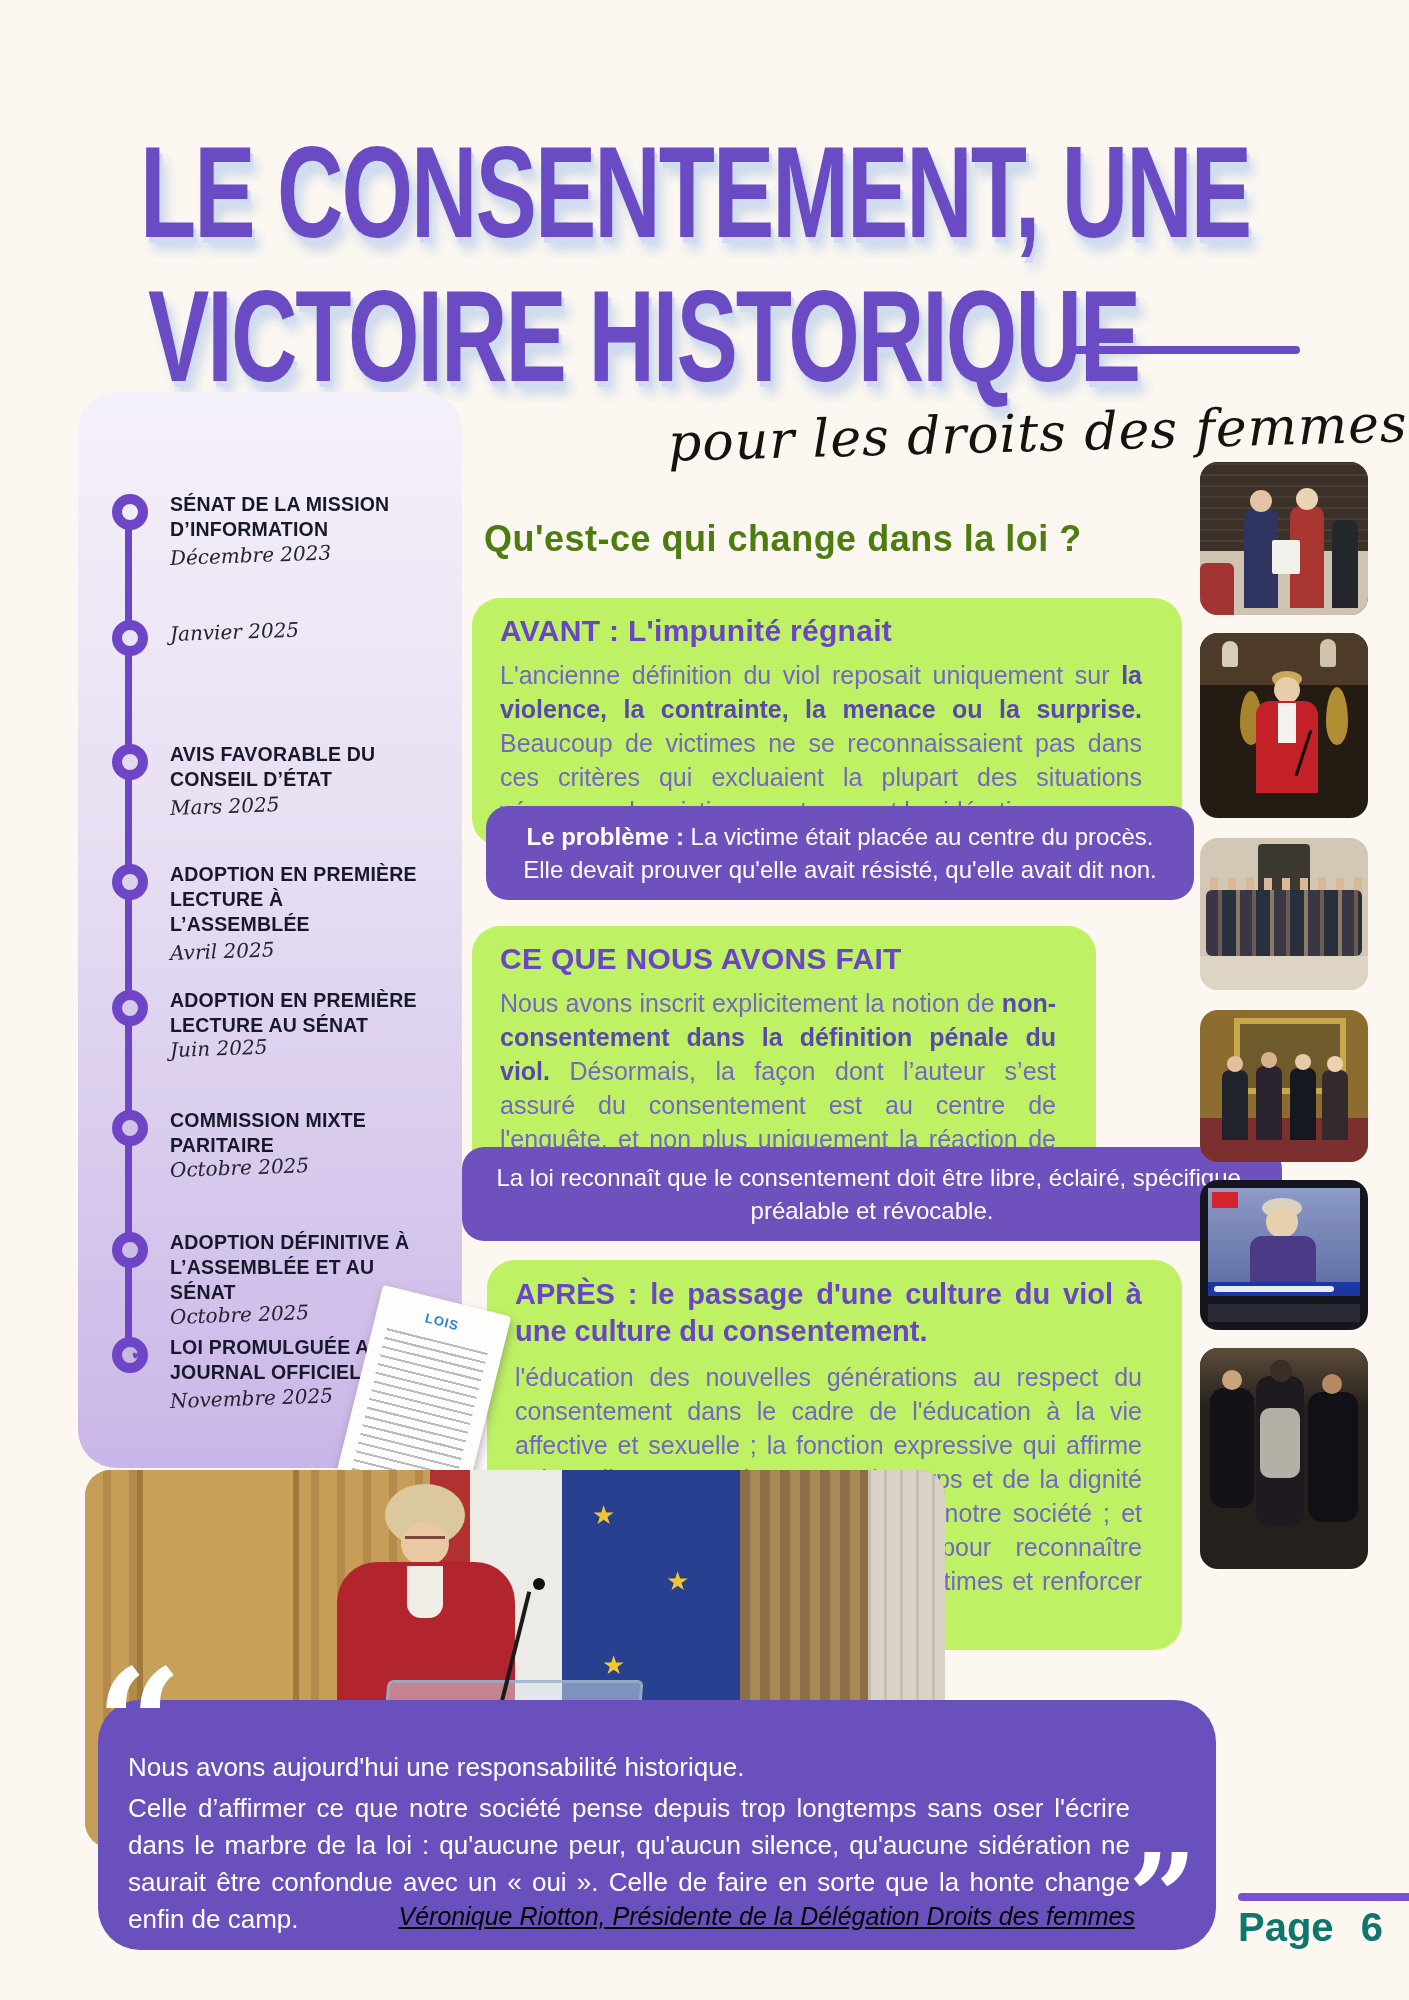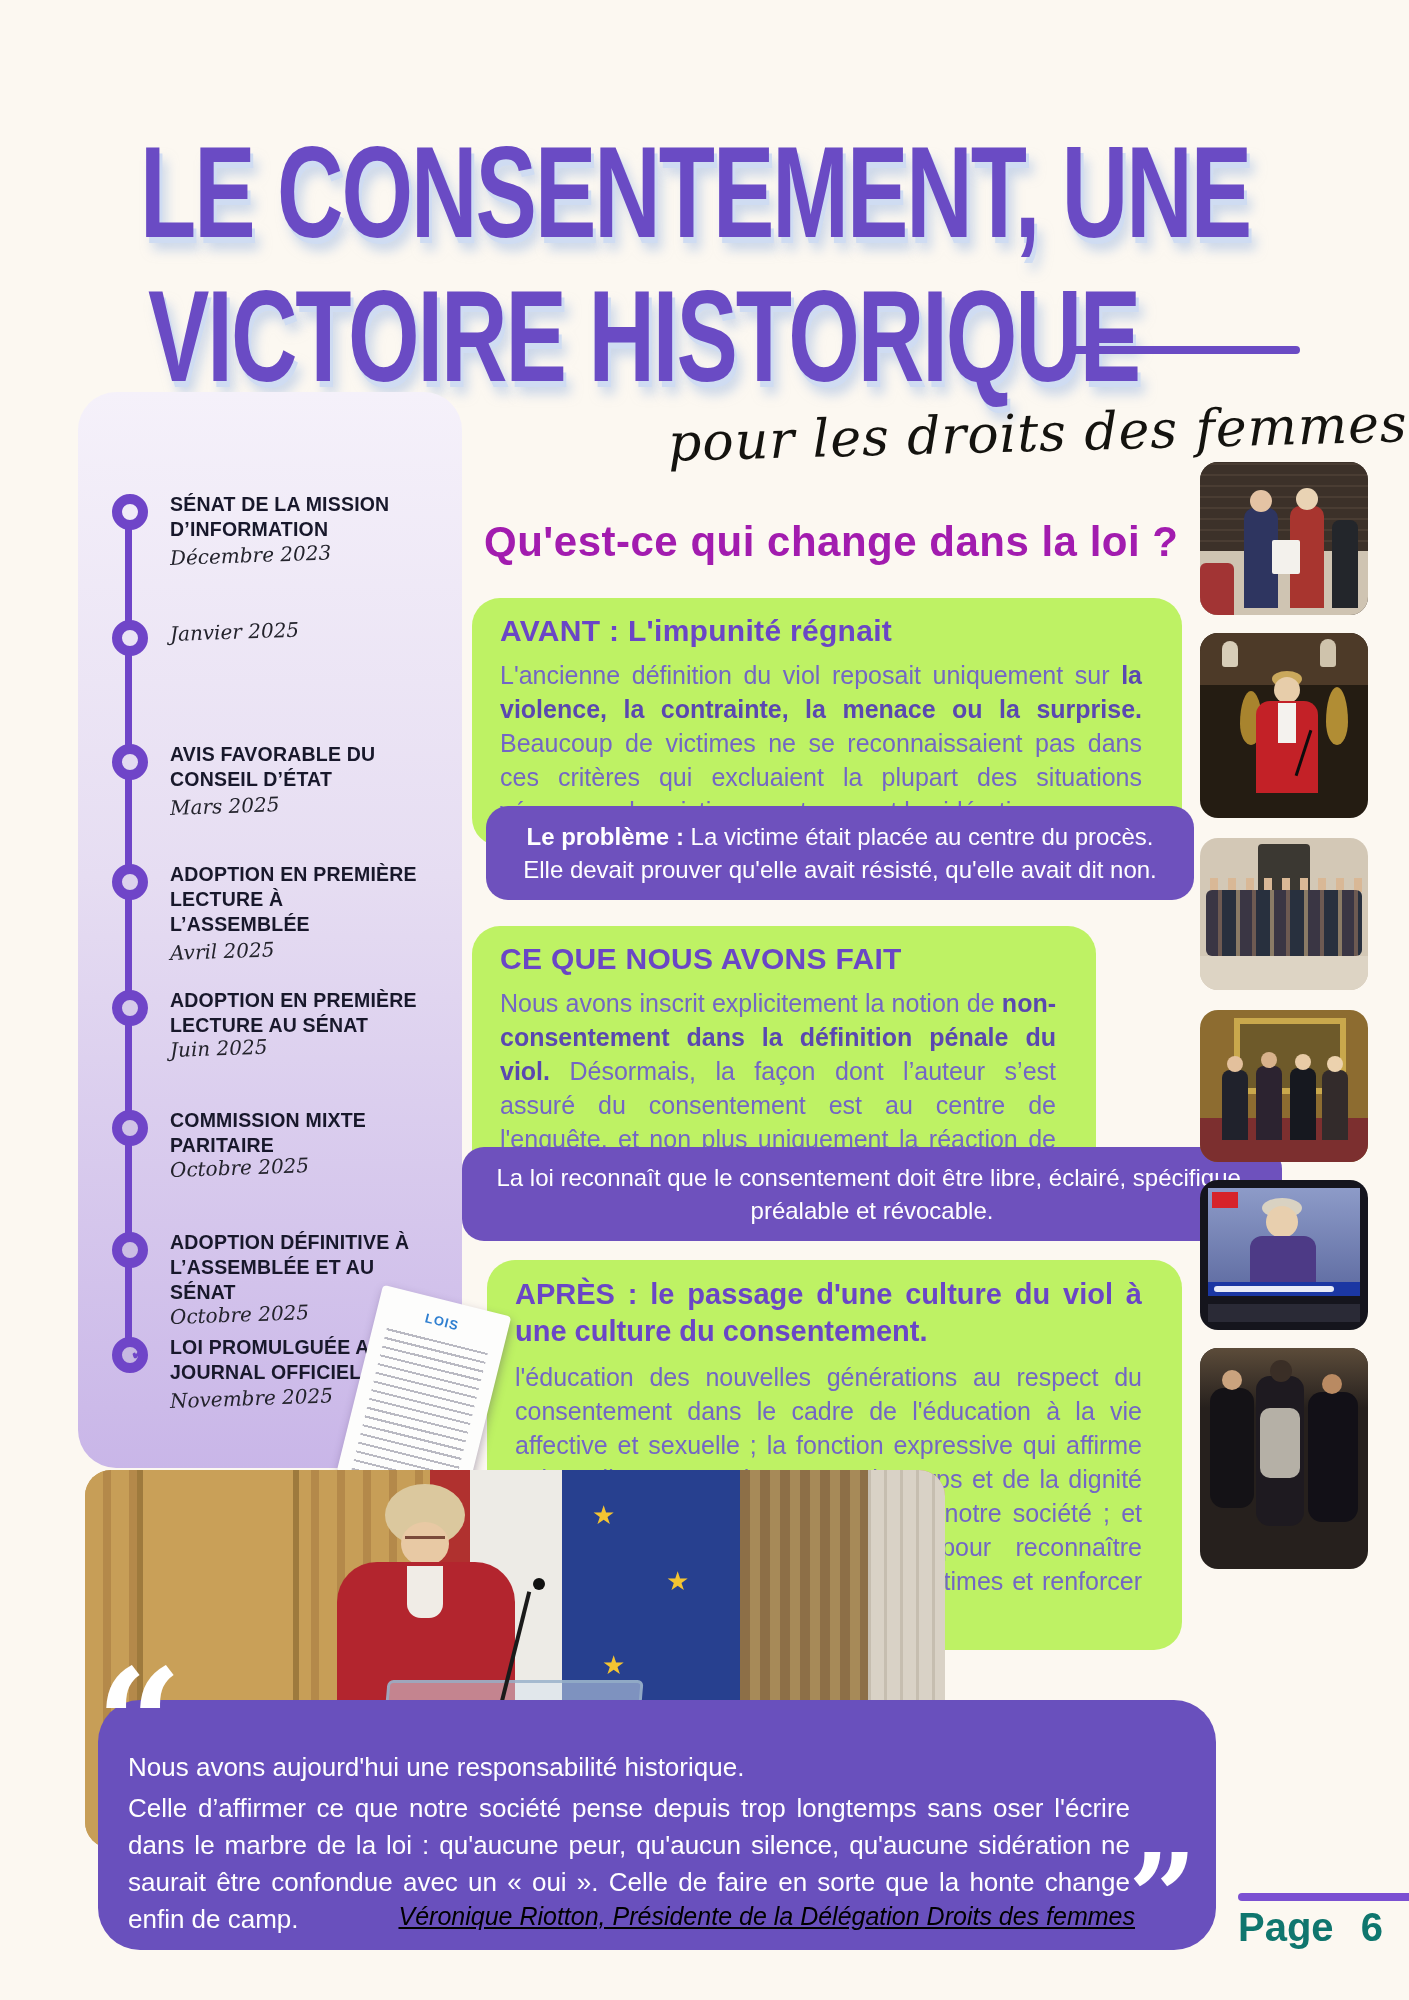--- a/index.html
+++ b/index.html
@@ -33,21 +33,21 @@
   .tl-item{position:absolute;left:112px;width:310px;height:120px;}
   .tl-ring{position:absolute;left:0;top:2px;width:36px;height:36px;border:10px solid #6f45c8;
            border-radius:50%;box-sizing:border-box;text-align:center;}
   .tl-check{position:absolute;left:-1px;top:-7px;width:36px;font-size:22px;font-weight:bold;color:#6f45c8;}
   .tl-text{position:absolute;left:58px;top:0;width:252px;}
   .tl-title{font-size:19.5px;font-weight:bold;color:#18182b;line-height:25px;white-space:pre-line;letter-spacing:.2px;}
   .tl-date{margin-top:4px;font-family:"DejaVu Serif",serif;font-style:italic;font-size:20px;
            color:#23232c;transform:rotate(-2deg);transform-origin:left;}
 
   
-  .sec-title{left:484px;top:518px;font-size:42px;font-weight:bold;color:#a21caf;letter-spacing:.5px;}
+  .sec-title{left:484px;top:518px;font-size:36px;font-weight:bold;color:#4d7c0f;letter-spacing:.5px;}
   .card{background:#bef264;border-radius:28px;padding:16px 40px 18px 28px;box-sizing:border-box;}
   .card-h{font-size:30px;font-weight:bold;color:#6a46c6;letter-spacing:.3px;}
   .card-h2{font-size:29px;font-weight:bold;color:#6a46c6;line-height:37px;text-align:justify;}
   .card-p{margin-top:10px;font-size:25px;line-height:34px;color:#7366c5;text-align:justify;}
   .card-p b{color:#5a48b0;}
   #card-avant{left:472px;top:598px;width:710px;}
   #card-fait{left:472px;top:926px;width:624px;}
   #card-apres{left:487px;top:1260px;width:695px;}
   .callout{background:#6e51bd;border-radius:22px;color:#ffffff;text-align:center;
            font-size:24px;line-height:33px;padding:14px 22px;box-sizing:border-box;}

